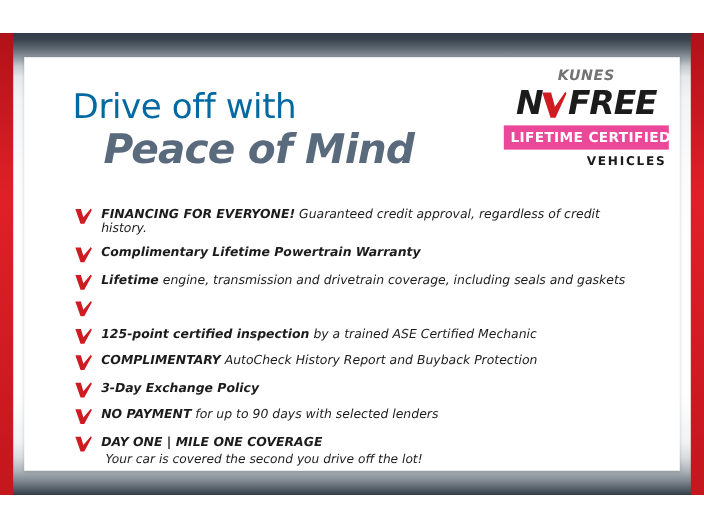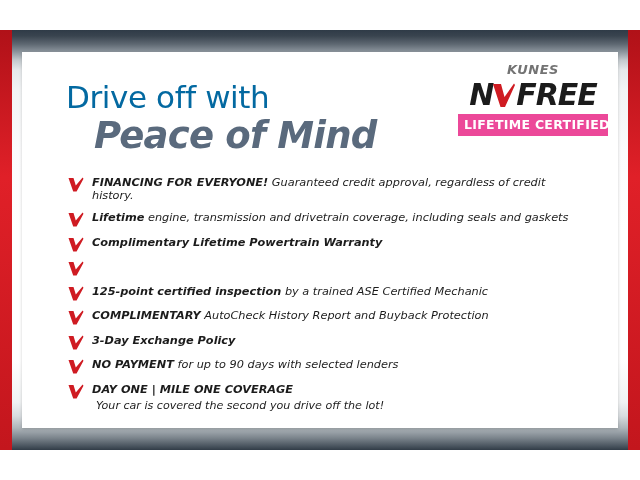--- a/index.html
+++ b/index.html
@@ -163,21 +163,21 @@
     letter-spacing: 1.6px;
     margin-top: 4px;
     text-align: right;
     padding-right: 2px;
   }
 
   
   .bullets {
     position: absolute;
     left: 68px;
-    top: 176px;
+    top: 188px;
     width: 520px;
   }
   .bullet {
     display: flex;
     align-items: flex-start;
     margin-bottom: 8.5px;
   }
   .bullet .chk {
     flex: 0 0 auto;
     width: 16px;
@@ -230,57 +230,58 @@
     <div class="nofear">
       <span class="nf-n">N</span>
       <span class="nf-check">
         <svg width="24" height="26" viewBox="0 0 24 26">
           <path d="M1 2 L9 2 L12.5 15 L22 1.5 L23 3 L13 25 L8.5 25 Z" fill="#cf1b22"></path>
         </svg>
       </span>
       <span class="nf-fear">FREE</span>
     </div>
     <div class="ribbon">LIFETIME CERTIFIED</div>
+    <div class="vehicles">VEHICLES</div>
   </div>
 
   <div class="bullets">
 
     <div class="bullet">
       <span class="chk">
         <svg width="16" height="15" viewBox="0 0 16 15">
             <path d="M0.5 1 L5.5 1 L7.8 8.6 L14.6 0.6 L15.5 1.8 L8.6 14.4 L5.2 14.4 Z" fill="#cf1b22"></path>
           </svg>
       </span>
       <span class="txt"><b>FINANCING FOR EVERYONE!</b><span> Guaranteed credit approval, regardless of credit history.</span></span>
     </div>
 
     <div class="bullet">
       <span class="chk">
         <svg width="16" height="15" viewBox="0 0 16 15">
             <path d="M0.5 1 L5.5 1 L7.8 8.6 L14.6 0.6 L15.5 1.8 L8.6 14.4 L5.2 14.4 Z" fill="#cf1b22"></path>
           </svg>
       </span>
+      <span class="txt"><b>Complimentary Lifetime Powertrain Warranty</b><span></span></span>
+    </div>
+
+    <div class="bullet">
+      <span class="chk">
+        <svg width="16" height="15" viewBox="0 0 16 15">
+            <path d="M0.5 1 L5.5 1 L7.8 8.6 L14.6 0.6 L15.5 1.8 L8.6 14.4 L5.2 14.4 Z" fill="#cf1b22"></path>
+          </svg>
+      </span>
       <span class="txt"><b>Lifetime</b><span> engine, transmission and drivetrain coverage, including seals and gaskets</span></span>
     </div>
 
     <div class="bullet">
       <span class="chk">
         <svg width="16" height="15" viewBox="0 0 16 15">
             <path d="M0.5 1 L5.5 1 L7.8 8.6 L14.6 0.6 L15.5 1.8 L8.6 14.4 L5.2 14.4 Z" fill="#cf1b22"></path>
           </svg>
       </span>
-      <span class="txt"><b>Complimentary Lifetime Powertrain Warranty</b><span></span></span>
-    </div>
-
-    <div class="bullet">
-      <span class="chk">
-        <svg width="16" height="15" viewBox="0 0 16 15">
-            <path d="M0.5 1 L5.5 1 L7.8 8.6 L14.6 0.6 L15.5 1.8 L8.6 14.4 L5.2 14.4 Z" fill="#cf1b22"></path>
-          </svg>
-      </span>
     </div>
 
     <div class="bullet">
       <span class="chk">
         <svg width="16" height="15" viewBox="0 0 16 15">
             <path d="M0.5 1 L5.5 1 L7.8 8.6 L14.6 0.6 L15.5 1.8 L8.6 14.4 L5.2 14.4 Z" fill="#cf1b22"></path>
           </svg>
       </span>
       <span class="txt"><b>125-point certified inspection</b><span> by a trained ASE Certified Mechanic</span></span>
     </div>

